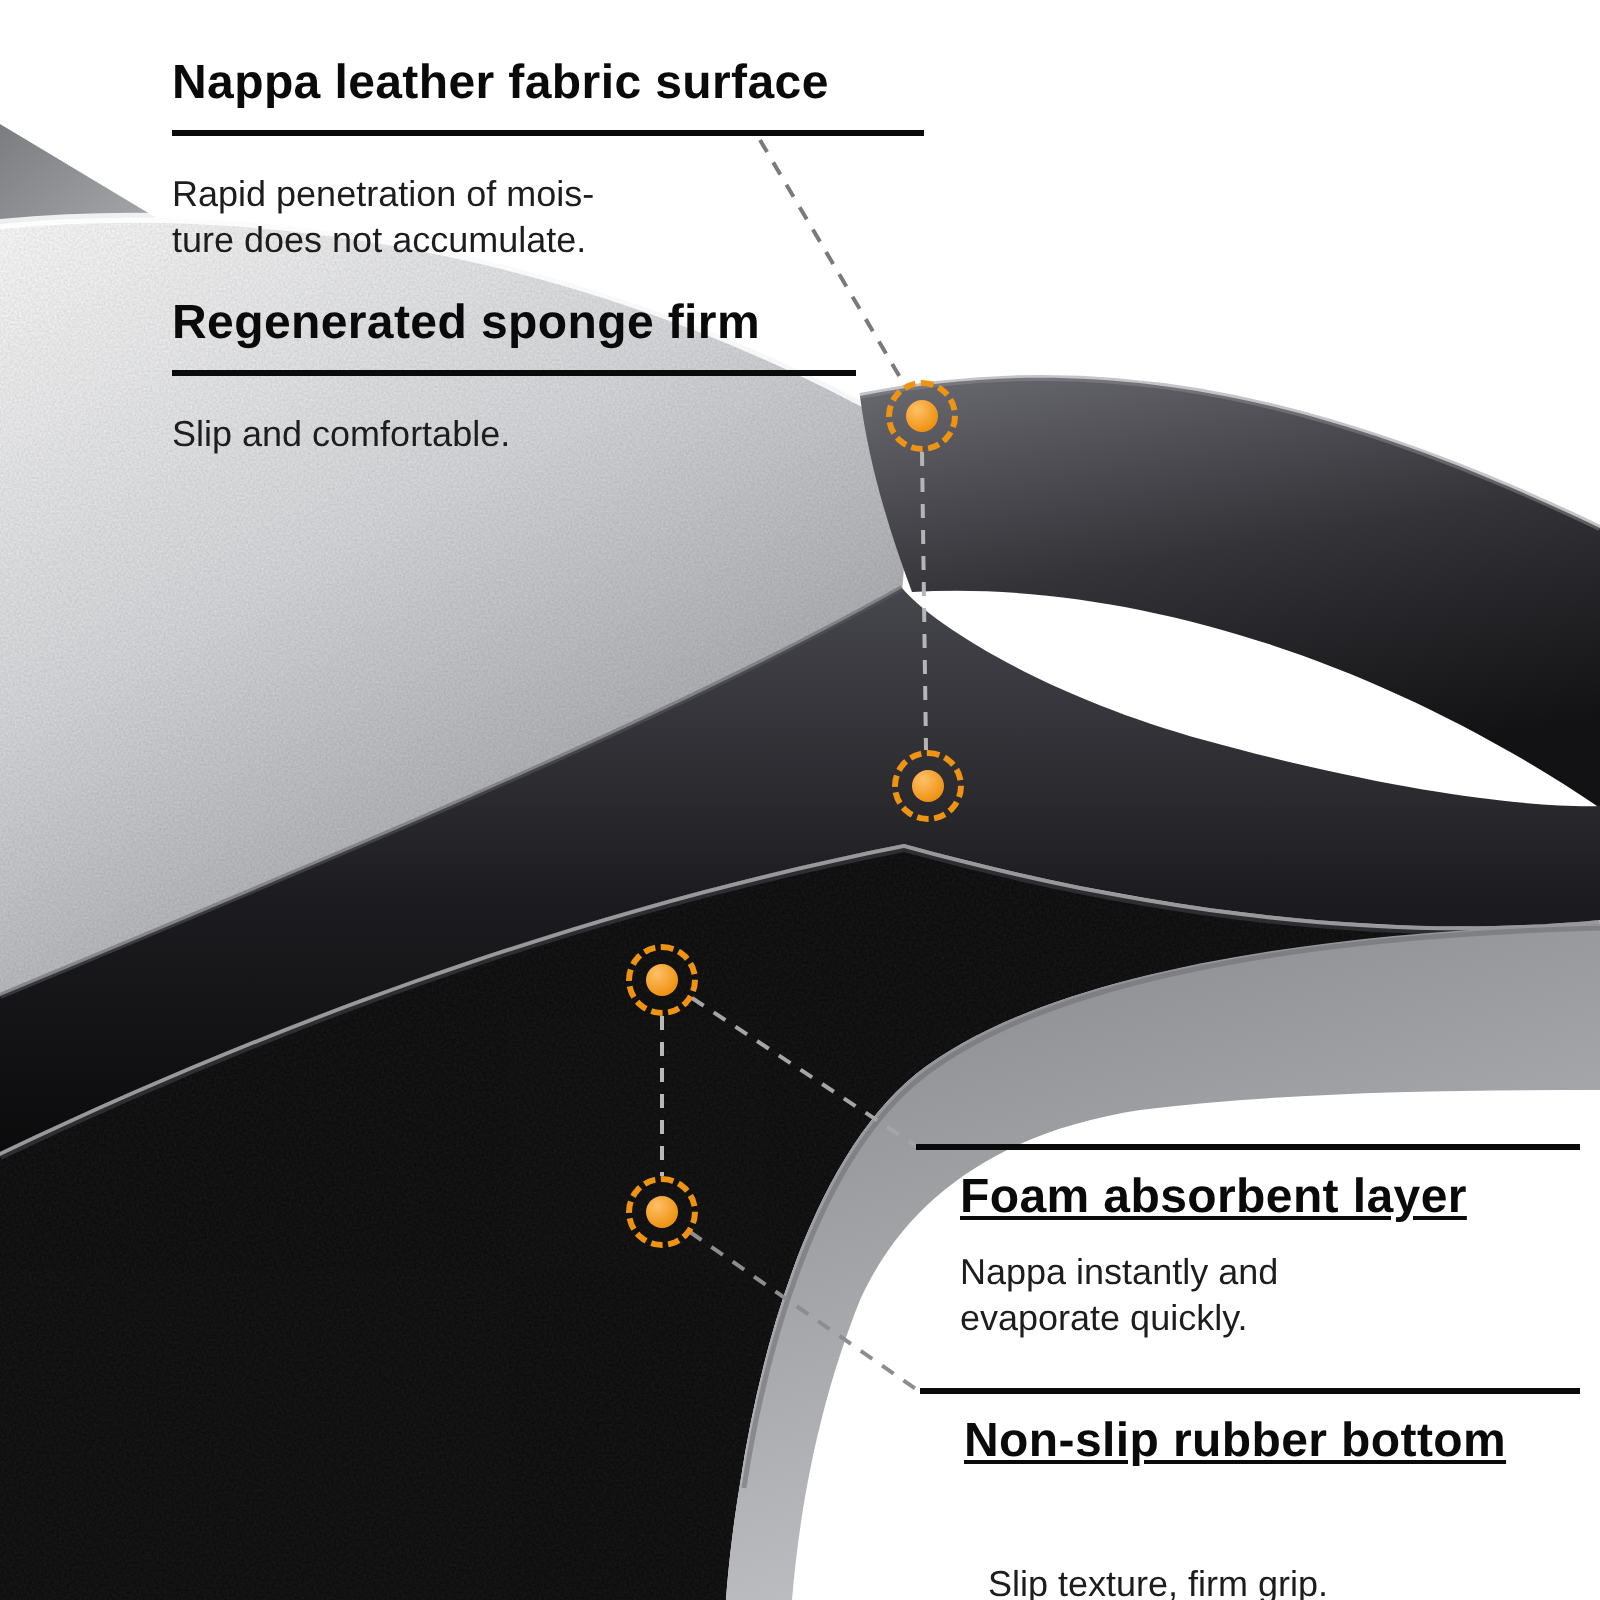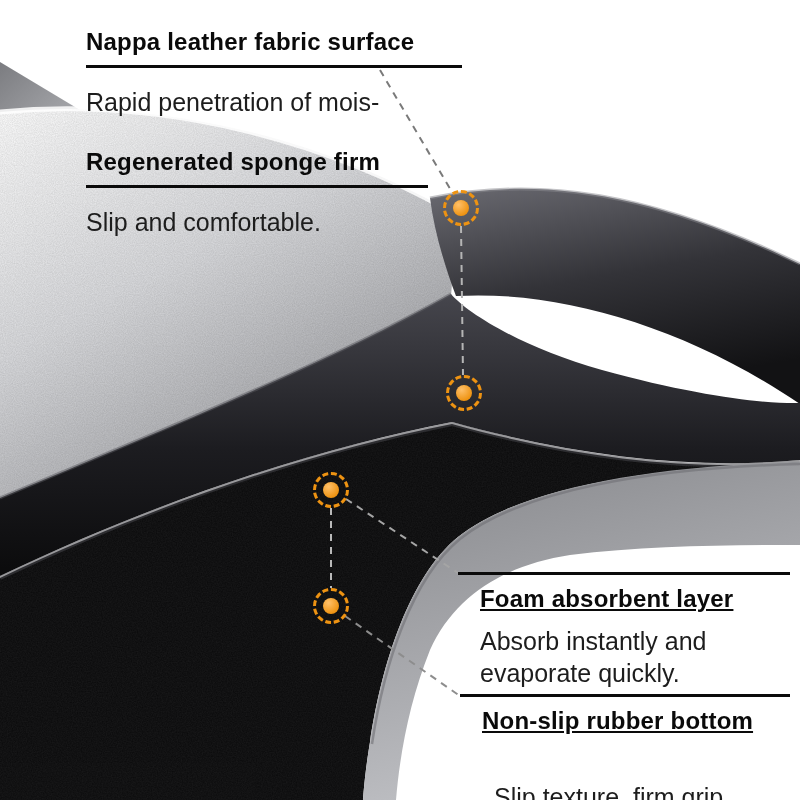--- a/index.html
+++ b/index.html
@@ -23,21 +23,21 @@
   .label .t{
     margin:0;
     font-size:24px;font-weight:bold;line-height:1.15;
     color:var(--heading-text);
     letter-spacing:.2px;
   }
   .label.top .t{border-bottom:3px solid var(--rule);padding-bottom:9px;}
   .label.bottom .t{border-top:3px solid var(--rule);padding-top:10px;padding-left:22px;text-decoration:underline;}
   .label .d{
     margin:18px 0 0 0;
-    font-size:25px;line-height:1.3;
+    font-size:18px;line-height:1.3;
     color:var(--body-text);
   }
   .label.bottom .d{margin-top:12px;padding-left:22px;}
   .label.bottom .d.indent-more{padding-left:34px;margin-top:46px;}
 
   .marker{
     position:absolute;width:36px;height:36px;margin:-18px 0 0 -18px;
     border:3px dashed var(--accent-orange);border-radius:50%;
     display:flex;align-items:center;justify-content:center;
   }
@@ -132,34 +132,35 @@
     <span class="dot"></span>
   </div>
   <div class="marker" style="left:331px;top:606px">
     <span class="dot"></span>
   </div>
 
   <div class="label top" style="left:86px;top:28px;width:376px">
     <h2 class="t">Nappa leather fabric surface</h2>
     <p class="d">
       <span>Rapid penetration of mois-</span><br>
+      <span>ture does not accumulate.</span>
     </p>
   </div>
 
   <div class="label top" style="left:86px;top:148px;width:342px">
     <h2 class="t">Regenerated sponge firm</h2>
     <p class="d">
       <span>Slip and comfortable.</span>
     </p>
   </div>
 
   <div class="label bottom" style="left:458px;top:572px;width:332px">
     <h2 class="t">Foam absorbent layer</h2>
     <p class="d">
-      <span>Absorb instantly and</span><br>
+      <span>Nappa instantly and</span><br>
       <span>evaporate quickly.</span>
     </p>
   </div>
 
   <div class="label bottom" style="left:460px;top:694px;width:330px">
     <h2 class="t">Non-slip rubber bottom</h2>
     <p class="d indent-more">
       <span>Slip texture, firm grip.</span>
     </p>
   </div>

